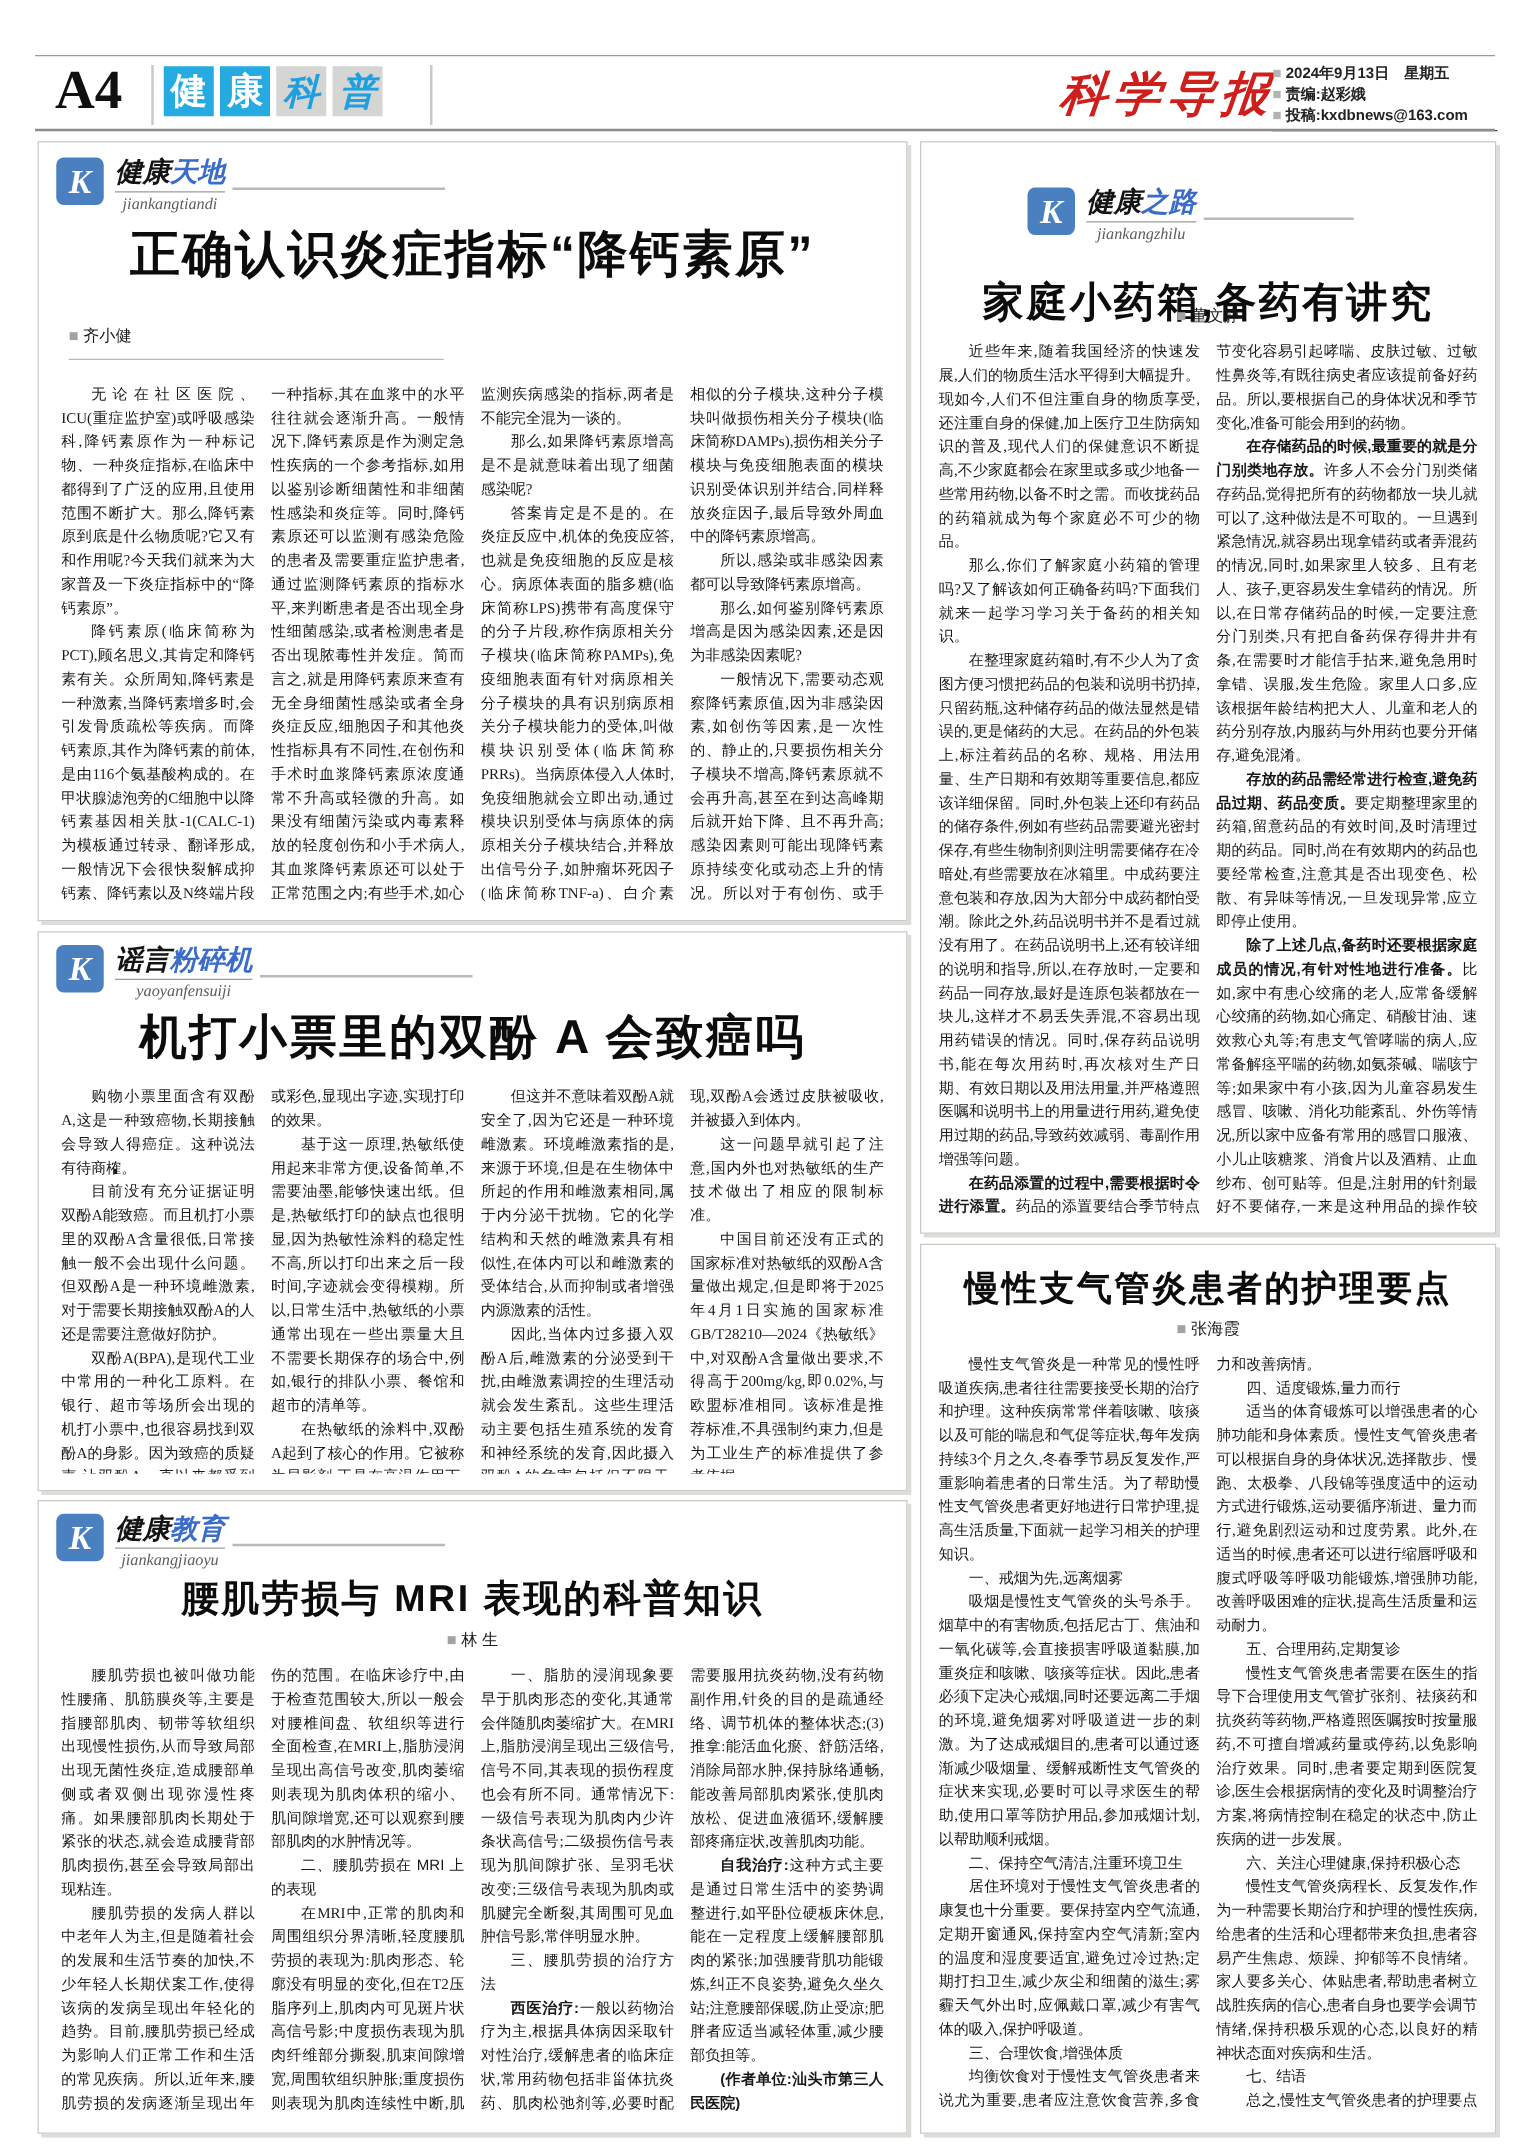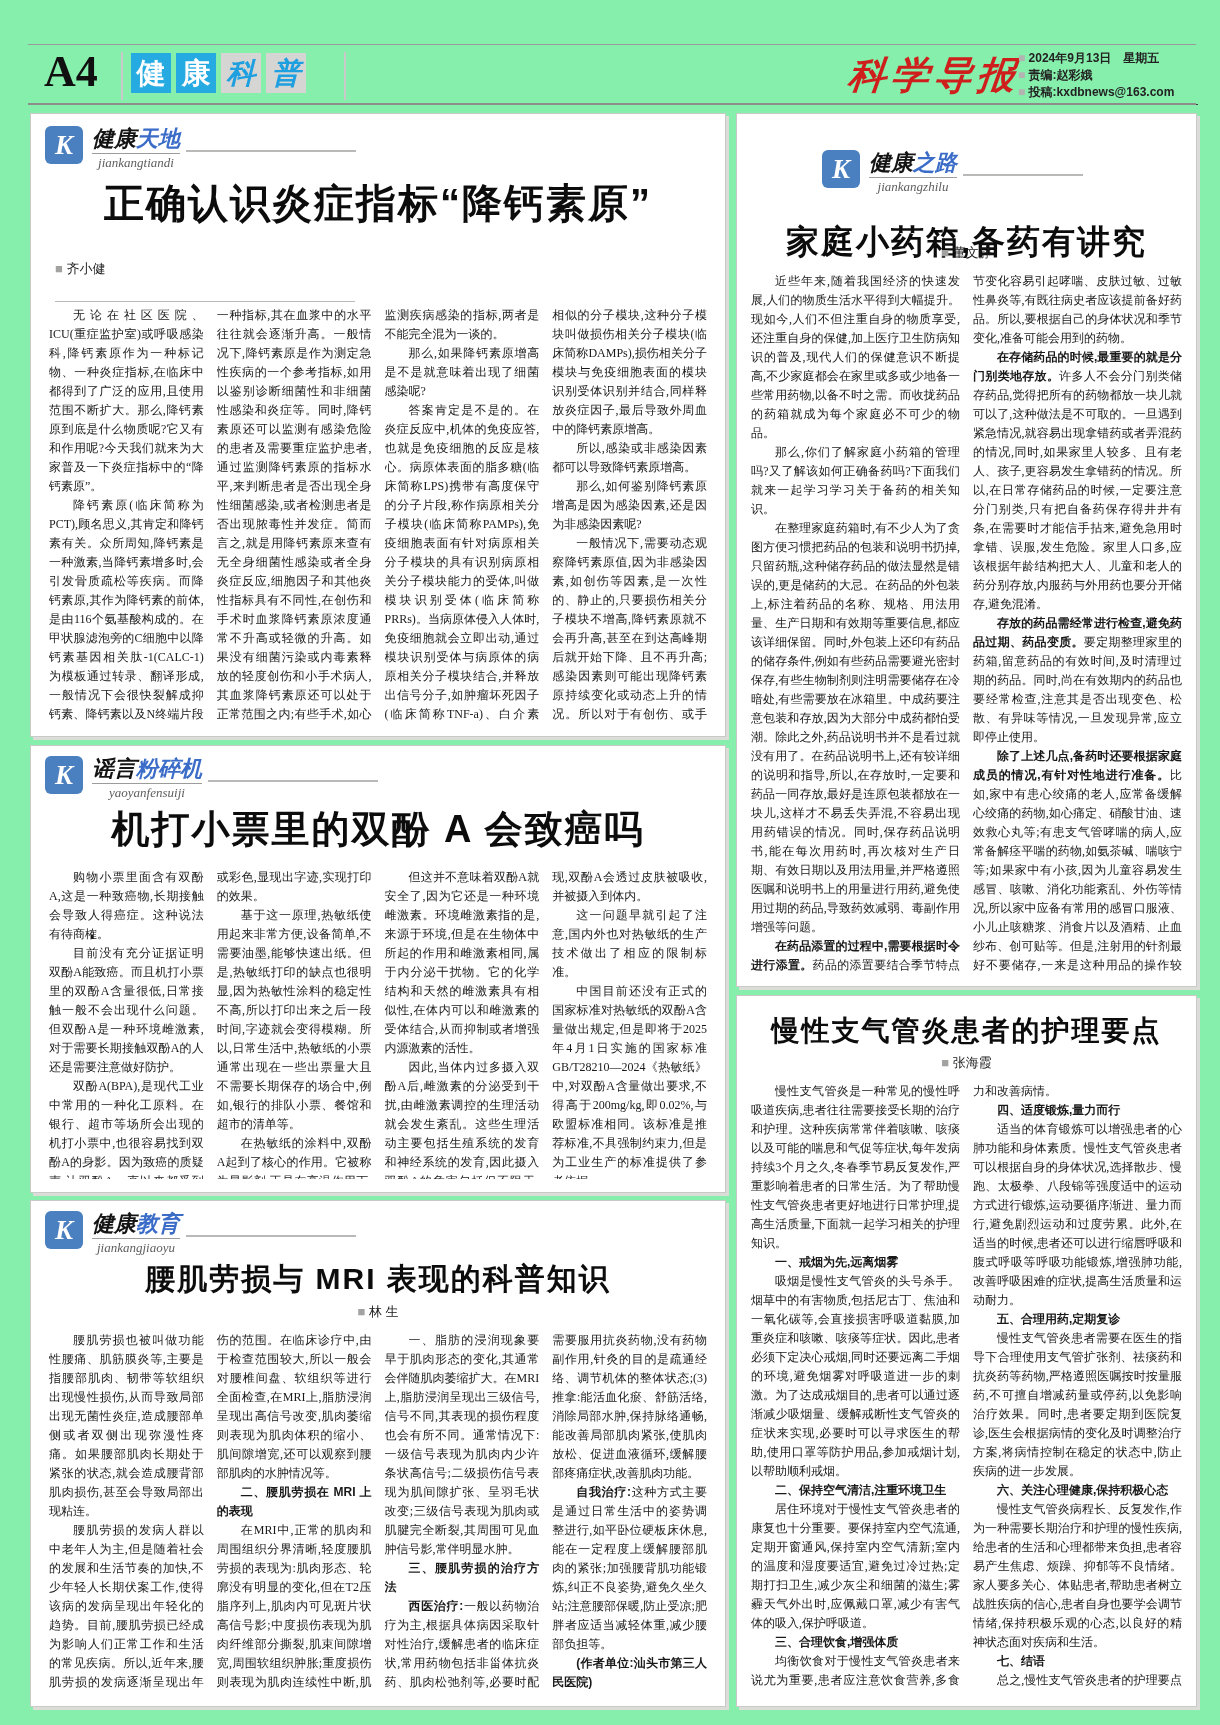--- a/index.html
+++ b/index.html
@@ -1,16 +1,16 @@
 <!DOCTYPE html>
 <html lang="zh"><head>
 <meta charset="utf-8">
 <style>
   html,body{margin:0;padding:0;background:#ececea;}
-  .page{position:relative;width:1220px;height:1725px;margin:0 auto;background:#86efac;
+  .page{position:relative;width:1220px;height:1725px;margin:0 auto;background:#ffffff;
         font-family:"Liberation Serif",serif;color:#1c1c1c;overflow:hidden;}
 
   
   .rule-top{position:absolute;left:28px;right:24px;top:44px;border-top:1px solid #9a9a9a;}
   .pageno{position:absolute;left:44px;top:46px;font-family:"Liberation Serif",serif;
           font-weight:bold;font-size:44px;color:#101010;}
   .vdiv{position:absolute;top:52px;height:48px;border-left:2px solid #c9c9c9;}
   .banner{position:absolute;left:131px;top:53px;display:flex;gap:5px;}
   .sq{width:40px;height:40px;display:flex;align-items:center;justify-content:center;
       font-weight:bold;font-size:29px;line-height:1;}
@@ -41,28 +41,28 @@
            border-top:1px solid #9c9c9a;margin-top:2px;padding-top:1px;}
   .brule{height:0;border-top:2px solid #b9b9b7;margin-top:24px;margin-left:6px;width:170px;}
 
   .headline{position:absolute;left:0;right:0;text-align:center;
             font-family:"Liberation Sans",sans-serif;font-weight:bold;color:#0c0c0c;
             letter-spacing:2px;white-space:nowrap;}
   .byline{position:absolute;font-family:"Liberation Sans",sans-serif;font-weight:normal;
           font-size:13px;color:#1a1a1a;}
   .byline::before{content:"■ ";color:#a2a2a0;}
   .byline.center{left:0;right:0;text-align:center;}
-  .byline.lined{border-bottom:1px solid #b9b9b7;padding-bottom:23px;}
+  .byline.lined{border-bottom:1px solid #b9b9b7;padding-bottom:9px;}
 
   .cols{position:absolute;display:flex;gap:13px;overflow:hidden;}
   .col{flex:1 1 0;overflow:hidden;text-align:justify;font-size:12px;line-height:19px;color:#191919;}
   .para{margin:0;text-indent:2em;}
   .para b{font-family:"Liberation Sans",sans-serif;}
   .para.noind{text-indent:0;}
-  .para.head{font-weight:bold;font-family:"Liberation Sans",sans-serif;}
+  .para.head{font-weight:normal;font-family:"Liberation Sans",sans-serif;}
   .para.attr{font-weight:bold;font-family:"Liberation Sans",sans-serif;}
 </style>
 </head>
 <body>
 
 <div class="page">
 
   <div class="rule-top"></div>
   <div class="pageno">A4</div>
   <div class="vdiv" style="left:121px"></div>

